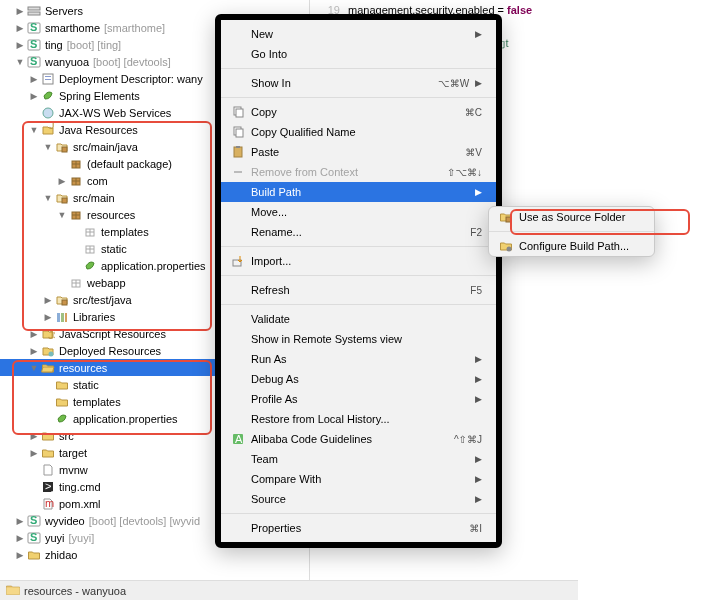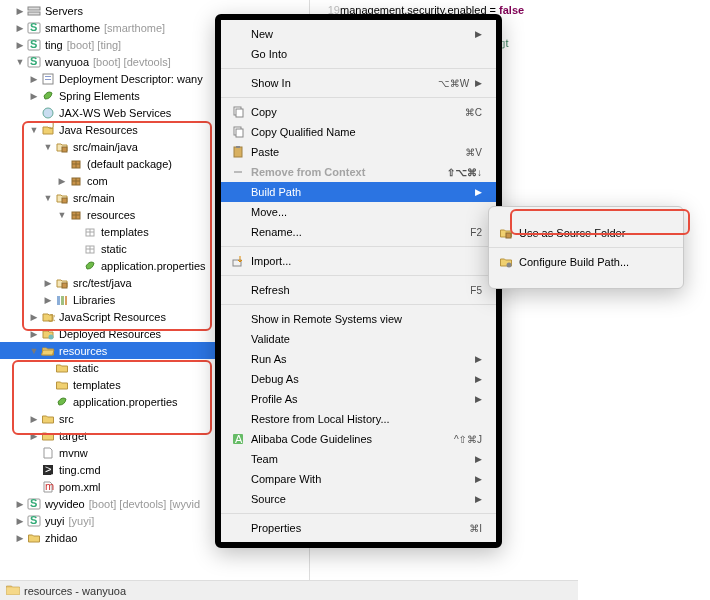--- a/index.html
+++ b/index.html
@@ -1,19 +1,19 @@
 <!DOCTYPE html>
 <html><head>
 <meta charset="utf-8">
 <style>
 * { margin: 0; padding: 0; box-sizing: border-box; font-family: "Lucida Grande", -apple-system, sans-serif; font-size: 11px; }
 body { width: 710px; height: 600px; background: #fff; position: relative; overflow: hidden; }
 .sidebar { position: absolute; left: 0; top: 0; width: 310px; height: 580px; background: #fff; border-right: 1px solid #ddd; overflow: hidden; }
 .editor { position: absolute; left: 310px; top: 0; width: 400px; height: 580px; background: #fff; font-family: Monaco, monospace; padding: 2px 6px; color: #000; line-height: 1.5; }
-.editor .ln { color: #bfbfbf; display: inline-block; width: 24px; text-align: right; }
+.editor .ln { color: #bfbfbf; display: inline-block; width: 24px; text-align: right; margin-right: 8px; }
 .editor .kw { color: #7f0055; font-weight: bold; }
 .editor .val { color: #2a00ff; }
 .editor .txt { color: #000; text-align: center; }
 .editor .cn { color: #3f7f5f; font-family: -apple-system, sans-serif; }
 .tree { padding: 2px 0; }
 .node { display: flex; align-items: center; height: 17px; white-space: nowrap; color: #000; }
 .node .disc { width: 12px; text-align: center; color: #7a7a7a; font-size: 9px; }
 .node .icon { width: 16px; height: 16px; display: inline-flex; align-items: center; justify-content: center; margin-right: 2px; }
 .node .label { padding-left: 1px; }
 .node .deco { color: #999; padding-left: 4px; }
@@ -21,25 +21,25 @@
 .indent { display: inline-block; }
 .boxred1 { position: absolute; left: 22px; top: 121px; width: 190px; height: 210px; border: 2px solid #e74c3c; border-radius: 6px; pointer-events: none; }
 .boxred2 { position: absolute; left: 12px; top: 360px; width: 200px; height: 75px; border: 2px solid #e74c3c; border-radius: 6px; pointer-events: none; }
 .boxred3 { position: absolute; left: 510px; top: 209px; width: 180px; height: 26px; border: 2px solid #e74c3c; border-radius: 6px; pointer-events: none; z-index: 50; }
 .ctxmenu { position: absolute; left: 215px; top: 14px; width: 287px; background: #f2f2f2; border: 6px solid #000000; border-radius: 6px; box-shadow: 0 6px 22px rgba(0,0,0,.25); z-index: 30; padding: 4px 0; }
 .mrow { display: flex; align-items: center; height: 20px; padding: 0 14px 0 8px; color: #000; }
 .mrow .micon { width: 18px; height: 16px; display: inline-flex; align-items: center; justify-content: center; margin-right: 4px; }
 .mrow .mlabel { flex: 1; }
 .mrow .mkey { color: #505050; font-size: 10px; }
 .mrow .arrow { color: #555; font-size: 9px; margin-left: 6px; }
-.mrow.disabled { color: #a4a4a4; font-weight: bold; }
+.mrow.disabled { color: #a4a4a4; }
 .mrow.sel { background: #2b74e2; color: #fff; justify-content: space-between; }
 .mrow.sel .arrow { color: #fff; }
 .msep { height: 1px; background: #dcdcdc; margin: 4px 0; }
-.submenu { position: absolute; left: 488px; top: 206px; width: 196px; background: #f2f2f2; border: 1px solid #c9c9c9; border-radius: 6px; box-shadow: 0 6px 22px rgba(0,0,0,.25); z-index: 40; padding: 16px 0; }
+.submenu { position: absolute; left: 488px; top: 206px; width: 167px; background: #f2f2f2; border: 1px solid #c9c9c9; border-radius: 6px; box-shadow: 0 6px 22px rgba(0,0,0,.25); z-index: 40; padding: 0 0; }
 .statusbar { position: absolute; left: 0; bottom: 0; width: 578px; height: 20px; background: #efefef; border-top: 1px solid #ddd; display: flex; align-items: center; padding: 0 6px; color: #333; }
 .statusbar .icon { margin-right: 4px; }
 
 .i-folder { width: 14px; height: 11px; }
 </style>
 </head>
 <body>
 
 <div class="sidebar">
   <div class="tree" id="tree">
@@ -219,20 +219,32 @@
         <span class="indent" style="width: 70px;"></span>
         <span class="disc"></span>
         <span class="icon">
           <svg width="14" height="14" viewBox="0 0 14 14">
             <path d="M3 7 Q7 1 11 4 Q10 10 4 10 Z" fill="#6fbb4a" stroke="#4a8a2f"></path>
           </svg>
         </span>
         <span class="label">application.properties</span>
       </div>
       <div class="node">
+        <span class="indent" style="width: 56px;"></span>
+        <span class="disc"></span>
+        <span class="icon">
+          <svg width="14" height="14" viewBox="0 0 14 14">
+            <rect x="3" y="4" width="8" height="7" fill="#fff" stroke="#aaa"></rect>
+            <line x1="7" y1="4" x2="7" y2="11" stroke="#aaa"></line>
+            <line x1="3" y1="7" x2="11" y2="7" stroke="#aaa"></line>
+          </svg>
+        </span>
+        <span class="label">webapp</span>
+      </div>
+      <div class="node">
         <span class="indent" style="width: 42px;"></span>
         <span class="disc">▶</span>
         <span class="icon">
           <svg width="14" height="14" viewBox="0 0 14 14">
             <path d="M2 4 h4 l1 1 h5 v6 h-10z" fill="#f5e6b8" stroke="#b89440"></path>
             <rect x="7" y="7" width="5" height="5" fill="#c9934a" stroke="#8b6a30"></rect>
           </svg>
         </span>
         <span class="label">src/test/java</span>
       </div>
@@ -517,25 +529,25 @@
     </div>
     <div class="msep"></div>
     <div class="mrow">
       <span class="micon"></span>
       <span class="mlabel">Refresh</span>
       <span class="mkey">F5</span>
     </div>
     <div class="msep"></div>
     <div class="mrow">
       <span class="micon"></span>
+      <span class="mlabel">Validate</span>
+    </div>
+    <div class="mrow">
+      <span class="micon"></span>
       <span class="mlabel">Show in Remote Systems view</span>
-    </div>
-    <div class="mrow">
-      <span class="micon"></span>
-      <span class="mlabel">Validate</span>
     </div>
     <div class="mrow">
       <span class="micon"></span>
       <span class="mlabel">Run As</span>
       <span class="arrow">▶</span>
     </div>
     <div class="mrow">
       <span class="micon"></span>
       <span class="mlabel">Debug As</span>
       <span class="arrow">▶</span>

